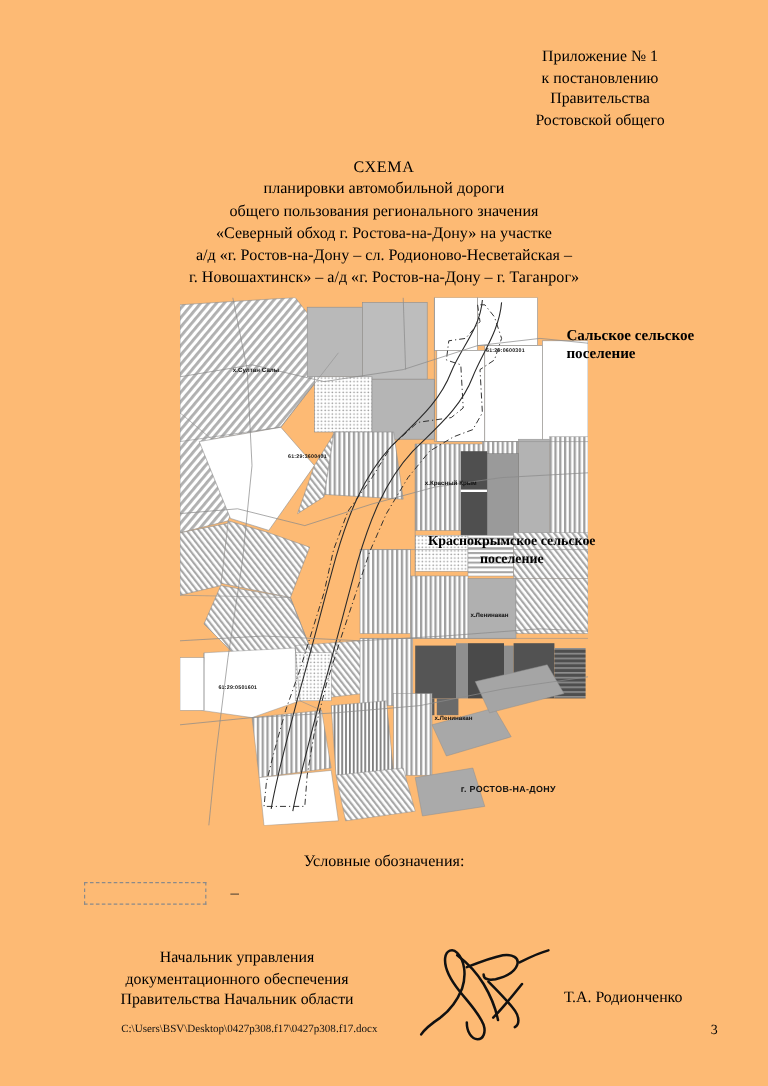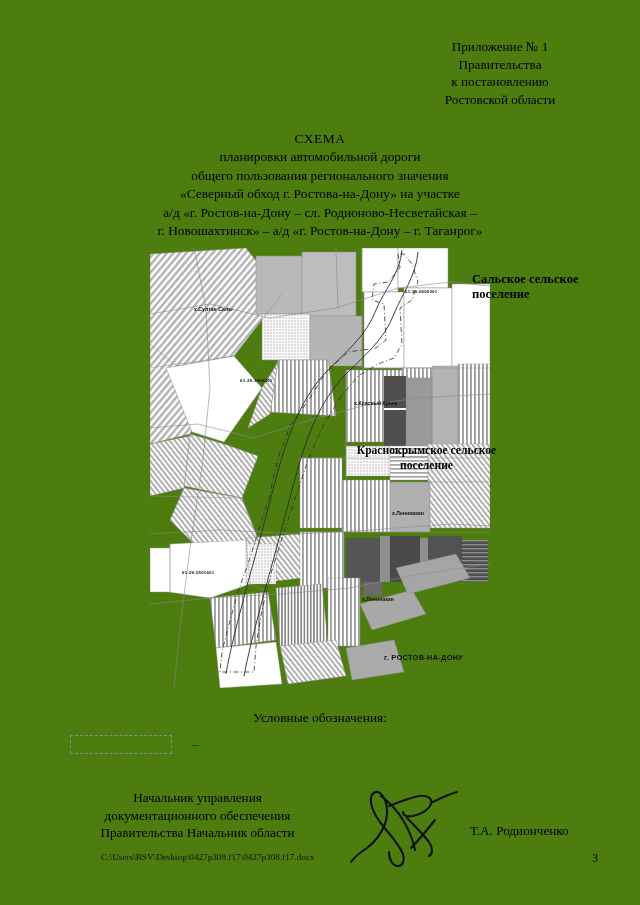--- a/index.html
+++ b/index.html
@@ -4,21 +4,21 @@
 <style>
   html, body {
     margin: 0;
     padding: 0;
     background: #ffffff;
   }
   .page {
     position: relative;
     width: 640px;
     height: 905px;
-    background: #4d7c0f;
+    background: #fdba74;
     font-family: "Liberation Serif", serif;
     color: #000000;
     overflow: hidden;
   }
 
   
   .appendix-block {
     position: absolute;
     left: 400px;
     top: 38px;
@@ -154,23 +154,23 @@
     font-size: 11.6px;
   }
 </style>
 </head>
 <body>
 
 <div class="page">
 
   <div class="appendix-block">
     <div>Приложение № 1</div>
+    <div>к постановлению</div>
     <div>Правительства</div>
-    <div>к постановлению</div>
-    <div>Ростовской области</div>
+    <div>Ростовской общего</div>
   </div>
 
   <div class="title-block">
     <div class="title-main">СХЕМА</div>
     <div>планировки автомобильной дороги</div>
     <div>общего пользования регионального значения</div>
     <div>«Северный обход г. Ростова-на-Дону» на участке</div>
     <div>а/д «г. Ростов-на-Дону – сл. Родионово-Несветайская –</div>
     <div>г. Новошахтинск» – а/д «г. Ростов-на-Дону – г. Таганрог»</div>
   </div>

